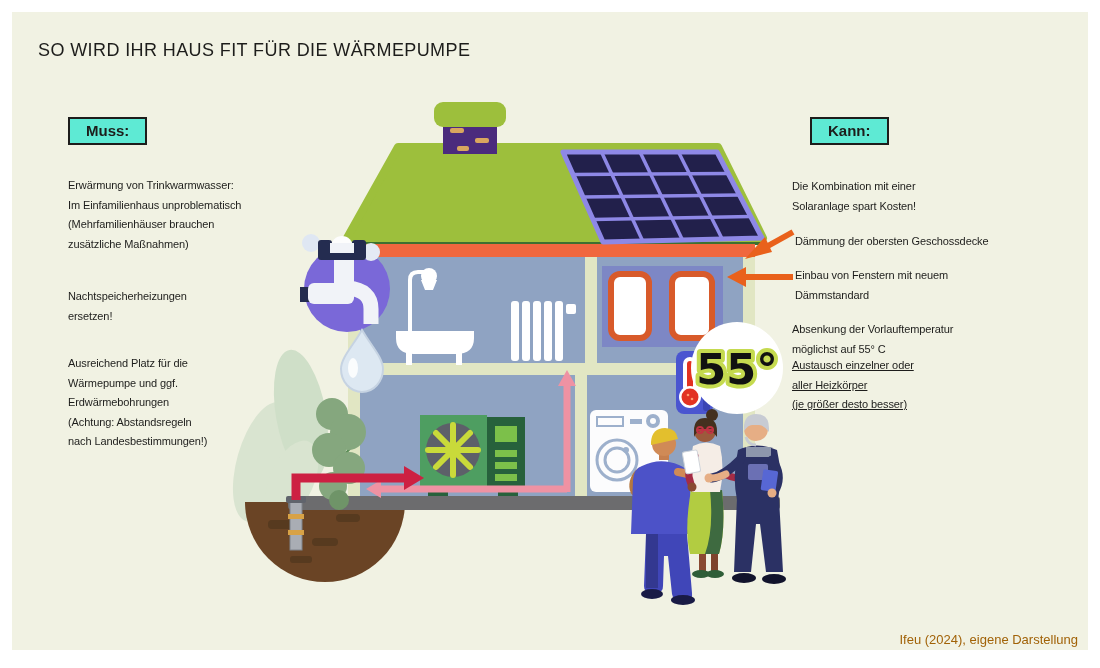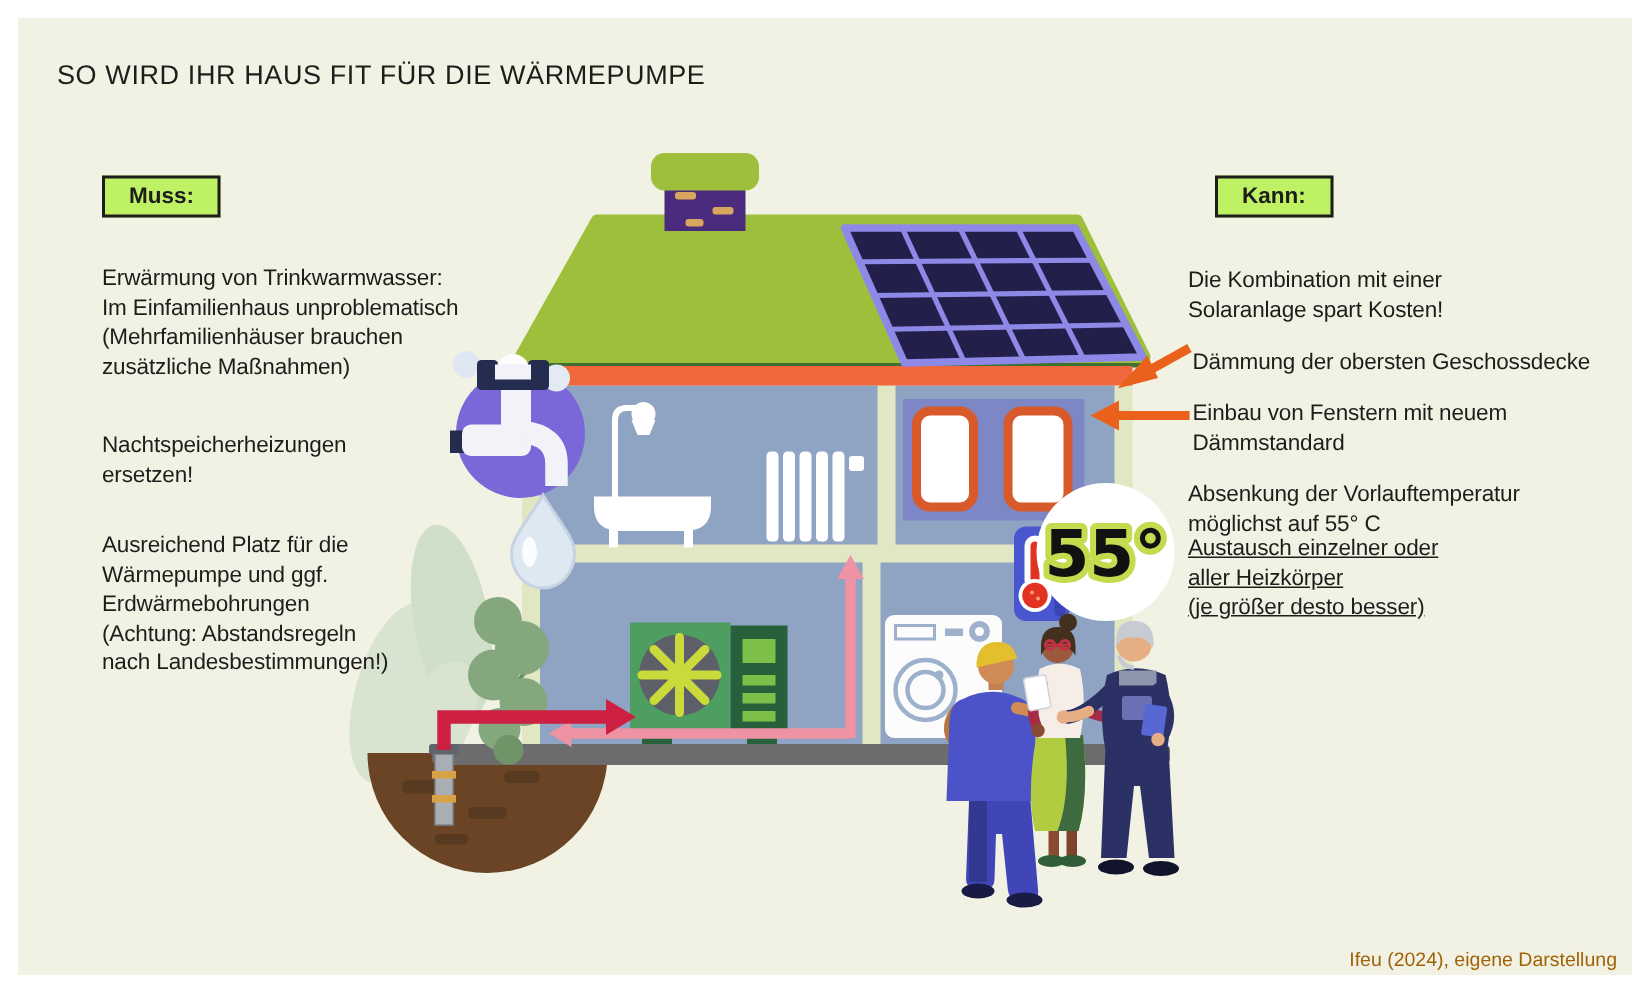--- a/index.html
+++ b/index.html
@@ -2,22 +2,22 @@
 <html><head>
 <meta charset="utf-8">
 <style>
   html,body{margin:0;padding:0;}
   body{font-family:"Liberation Sans",sans-serif;background:#ffffff;}
   .page{position:relative;width:1100px;height:668px;background:#ffffff;overflow:hidden;}
   .panel{position:absolute;left:12px;top:12px;width:1076px;height:638px;background:#f1f2e3;}
   .title{position:absolute;left:26px;top:16px;font-size:18px;letter-spacing:.4px;color:#1d1d1b;white-space:nowrap;}
   .title .reg{font-weight:400;}
   .title .bold{font-weight:400;}
-  .tagbox{position:absolute;background:#bef264;border:2px solid #1d1d1b;font-weight:700;font-size:15px;color:#1d1d1b;padding:4px 16px;line-height:16px;}
-  .para{position:absolute;margin:0;font-size:15px;line-height:19.5px;color:#1d1d1b;white-space:pre-line;letter-spacing:-0.1px;}
+  .tagbox{position:absolute;background:#5eead4;border:2px solid #1d1d1b;font-weight:700;font-size:15px;color:#1d1d1b;padding:4px 16px;line-height:16px;}
+  .para{position:absolute;margin:0;font-size:11px;line-height:19.5px;color:#1d1d1b;white-space:pre-line;letter-spacing:-0.1px;}
   .attribution{position:absolute;right:10px;top:620px;font-size:13px;color:#a16207;}
   svg.illu{position:absolute;left:0;top:0;}
 </style>
 </head>
 <body>
 
 <div class="page">
   <div class="panel">
 
     <h1 class="title"><span class="reg">SO WIRD IHR HAUS</span> <span class="bold">FIT FÜR DIE WÄRMEPUMPE</span></h1>

